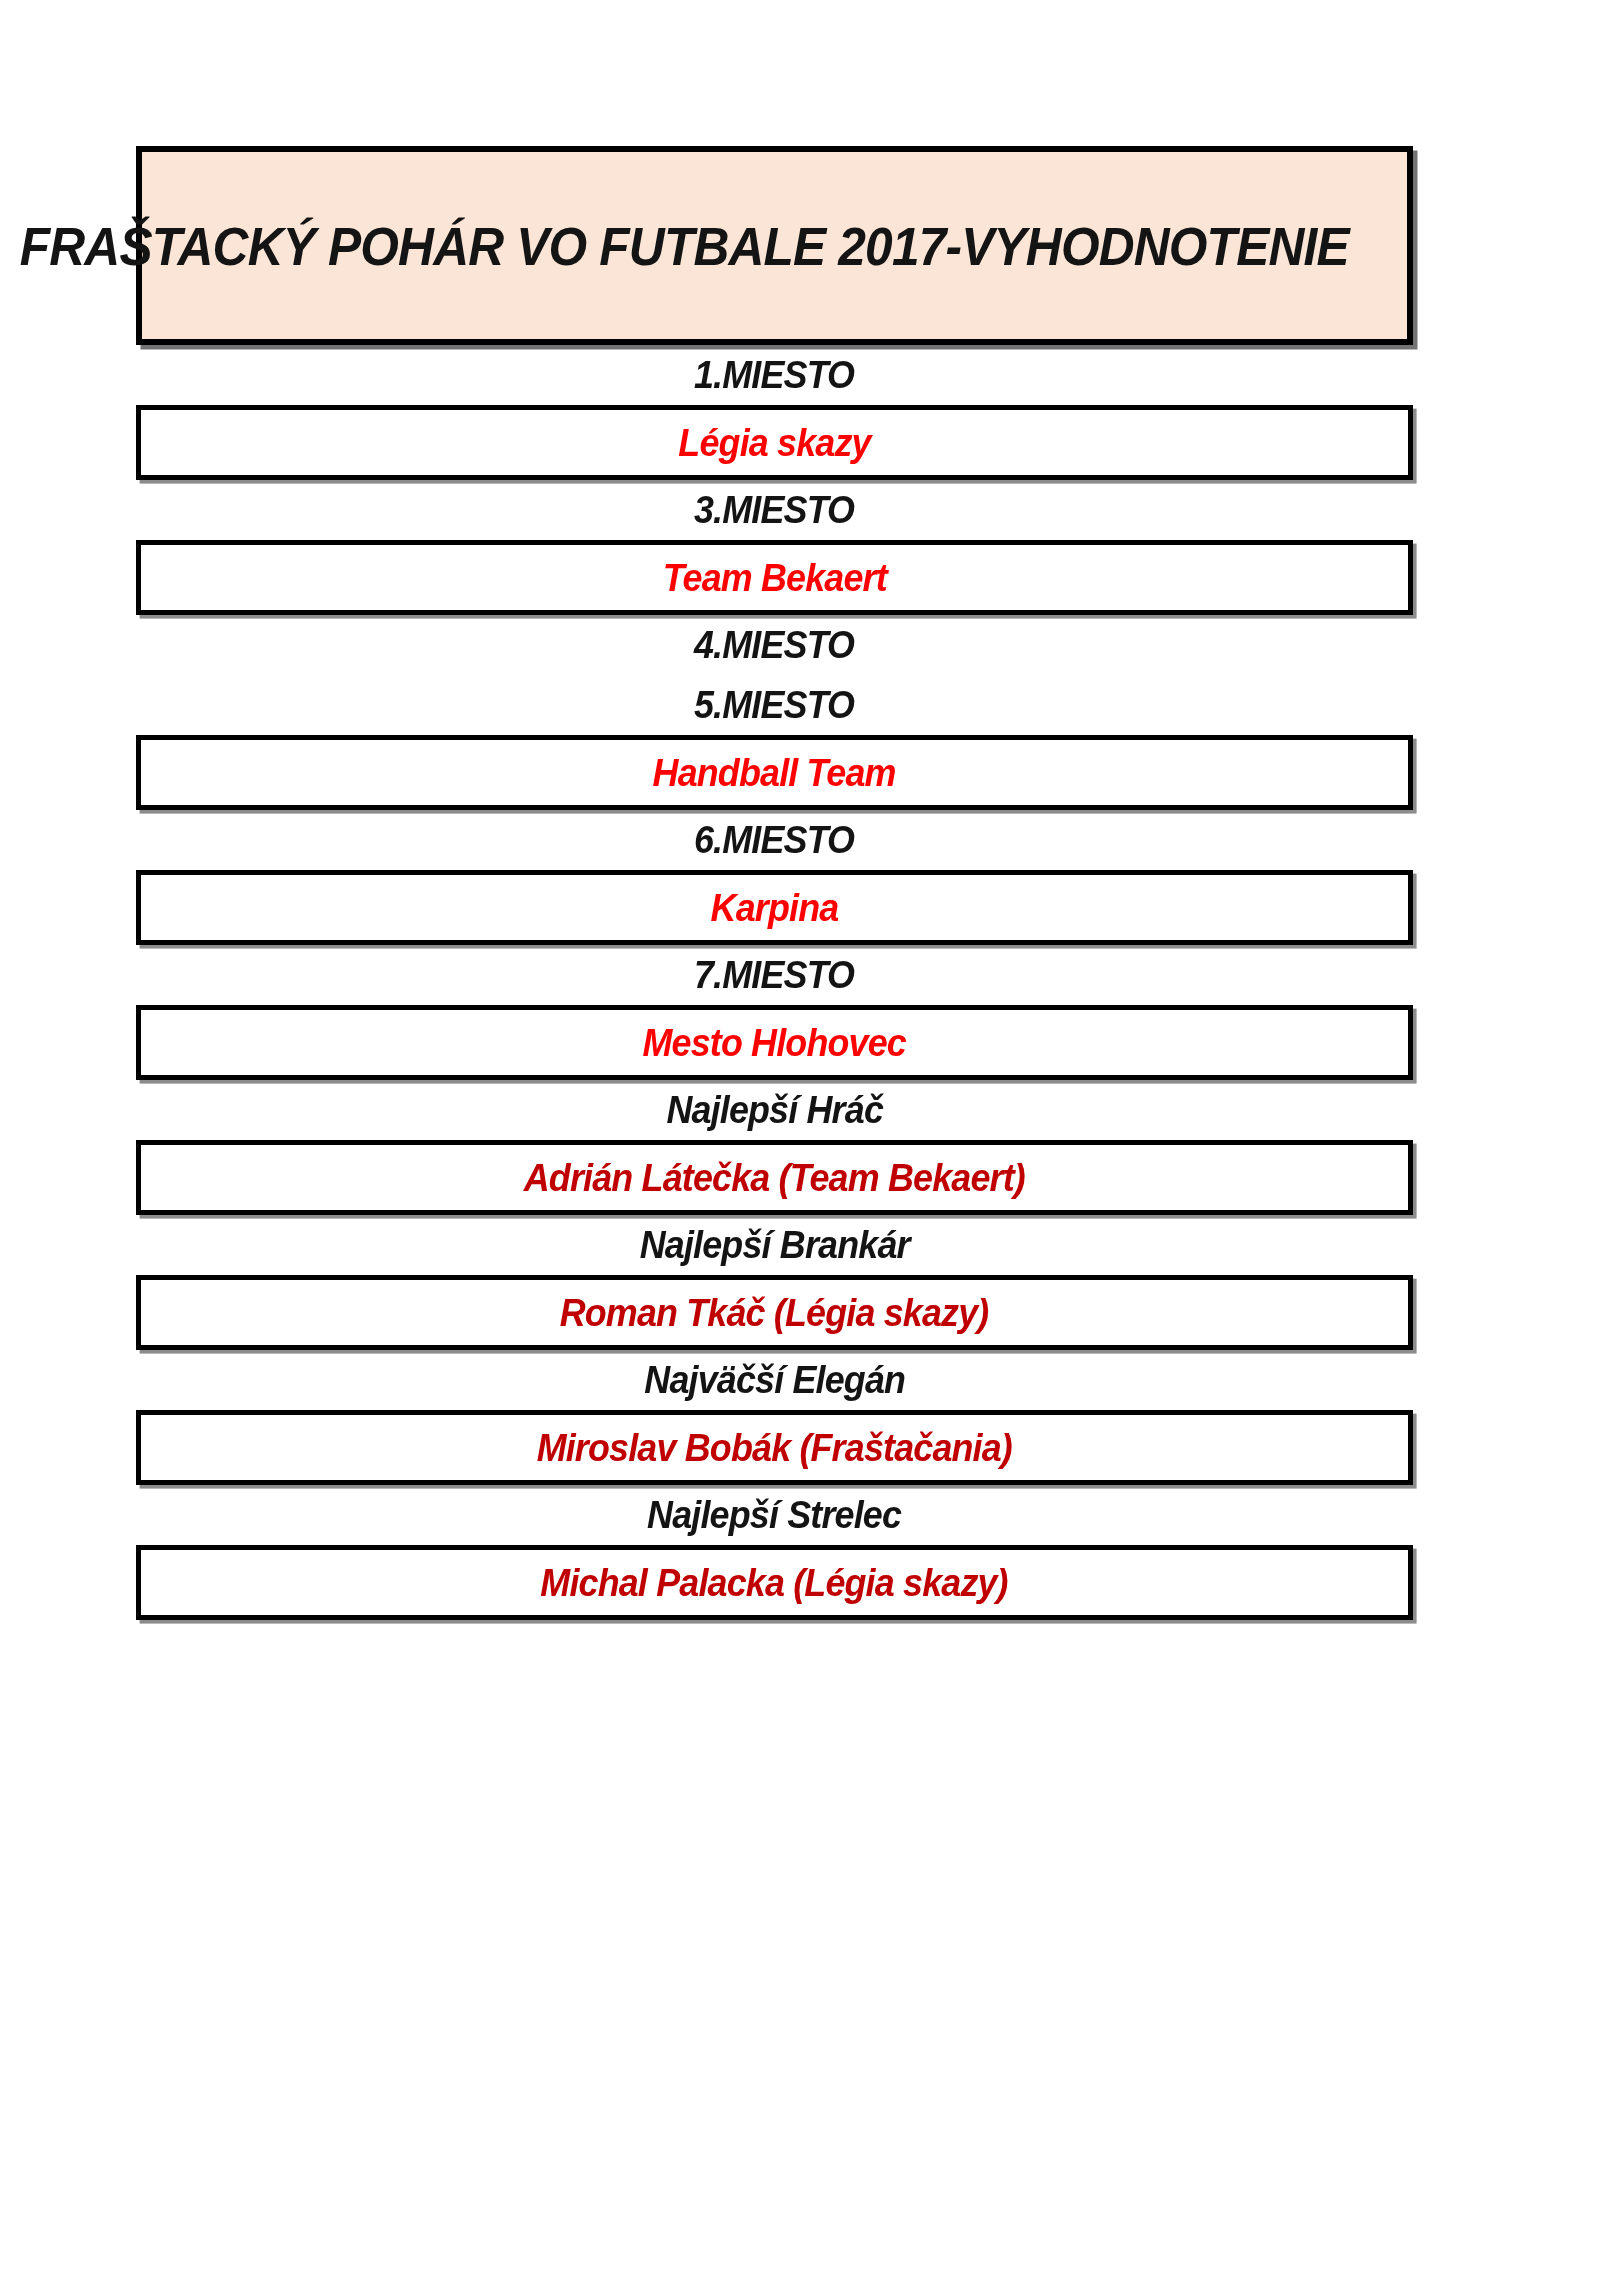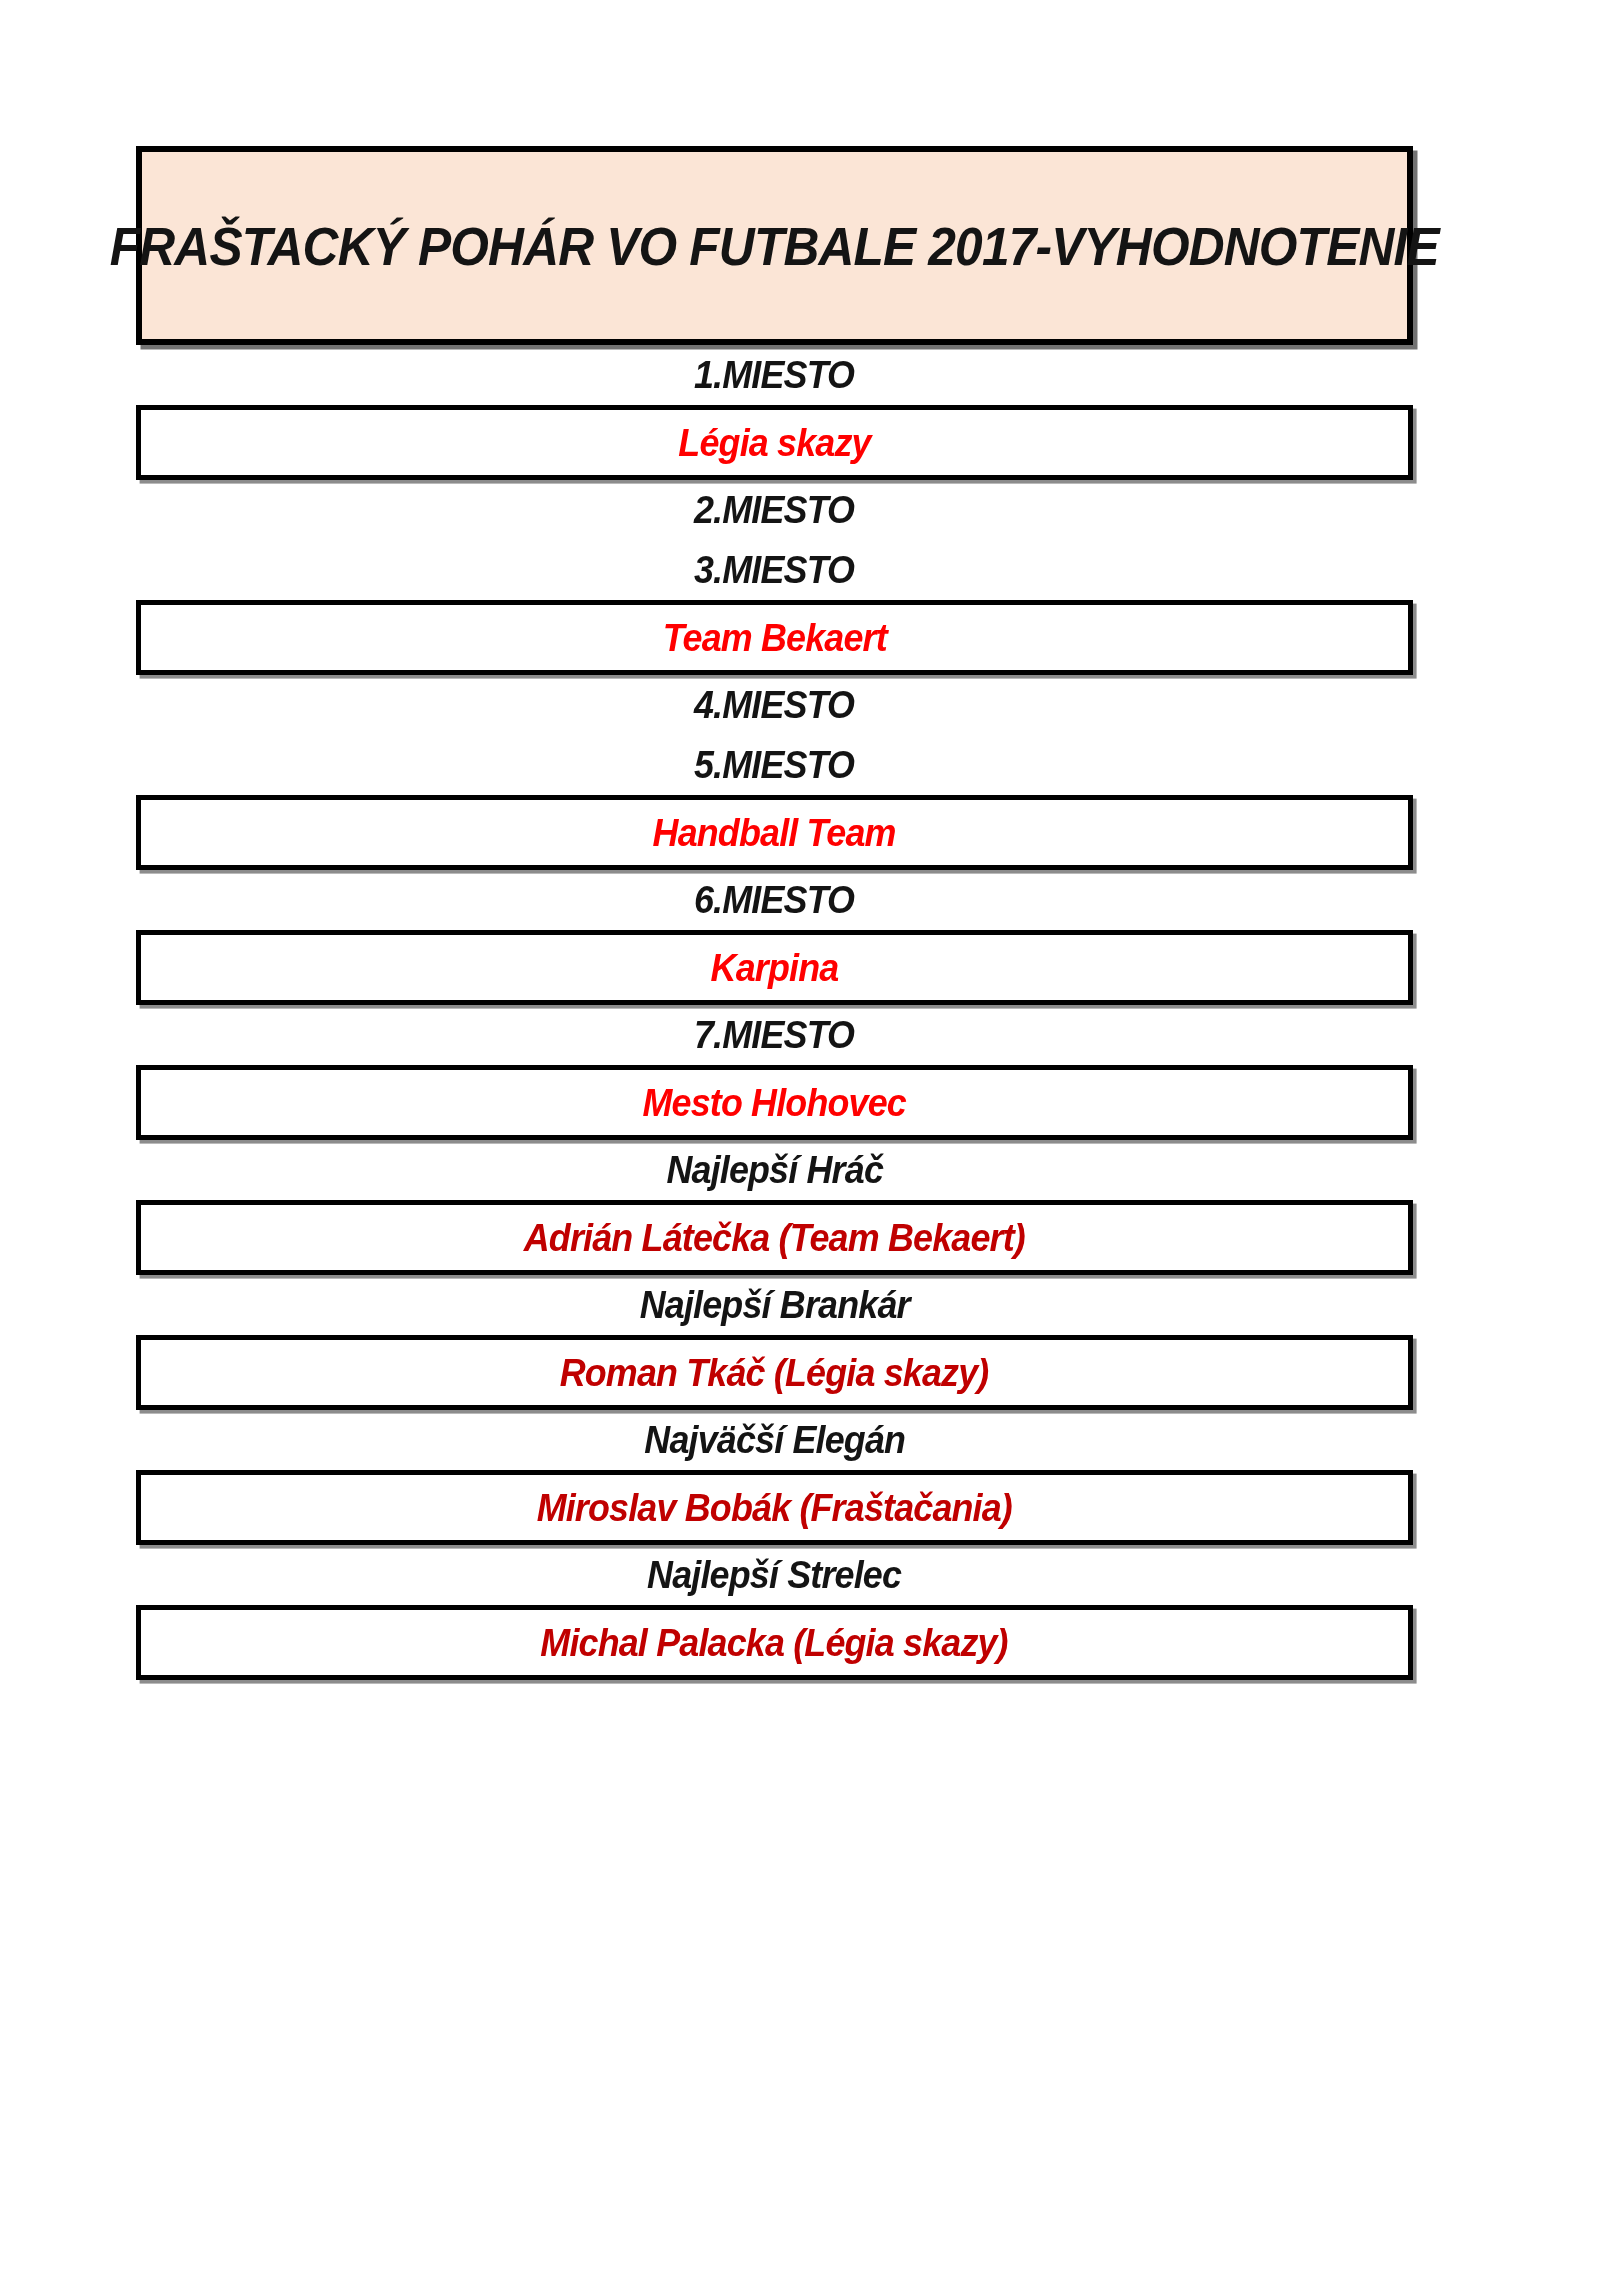--- a/index.html
+++ b/index.html
@@ -12,21 +12,21 @@
   }
   .content{
     position:absolute;
     left:136px;top:146px;
     width:1277px;
   }
   .title-box{
     box-sizing:border-box;
     height:199px;
     border:6.3px solid #000;
-    display:flex;align-items:center;justify-content:center;
+    display:flex;align-items:center;justify-content:flex-end;
     box-shadow:4.5px 4.5px 0 rgba(0,0,0,0.55);
   }
   .title-text{
     display:inline-block;
     transform:scaleX(0.92);
     font-size:54px;
     font-weight:bold;
     font-style:italic;
     color:#141414;
     letter-spacing:-0.9px;
@@ -77,23 +77,20 @@
     <div class="row">
       <div class="row-label">
           <span>1.MIESTO</span>
         </div>
       <div class="row-box">
           <span style="color: rgb(255, 0, 0);">Légia skazy</span>
         </div>
     </div>
 
     <div class="row">
-      <div class="row-label">
-          <span>2.MIESTO</span>
-        </div>
     </div>
 
     <div class="row">
       <div class="row-label">
           <span>3.MIESTO</span>
         </div>
       <div class="row-box">
           <span style="color: rgb(255, 0, 0);">Team Bekaert</span>
         </div>
     </div>

